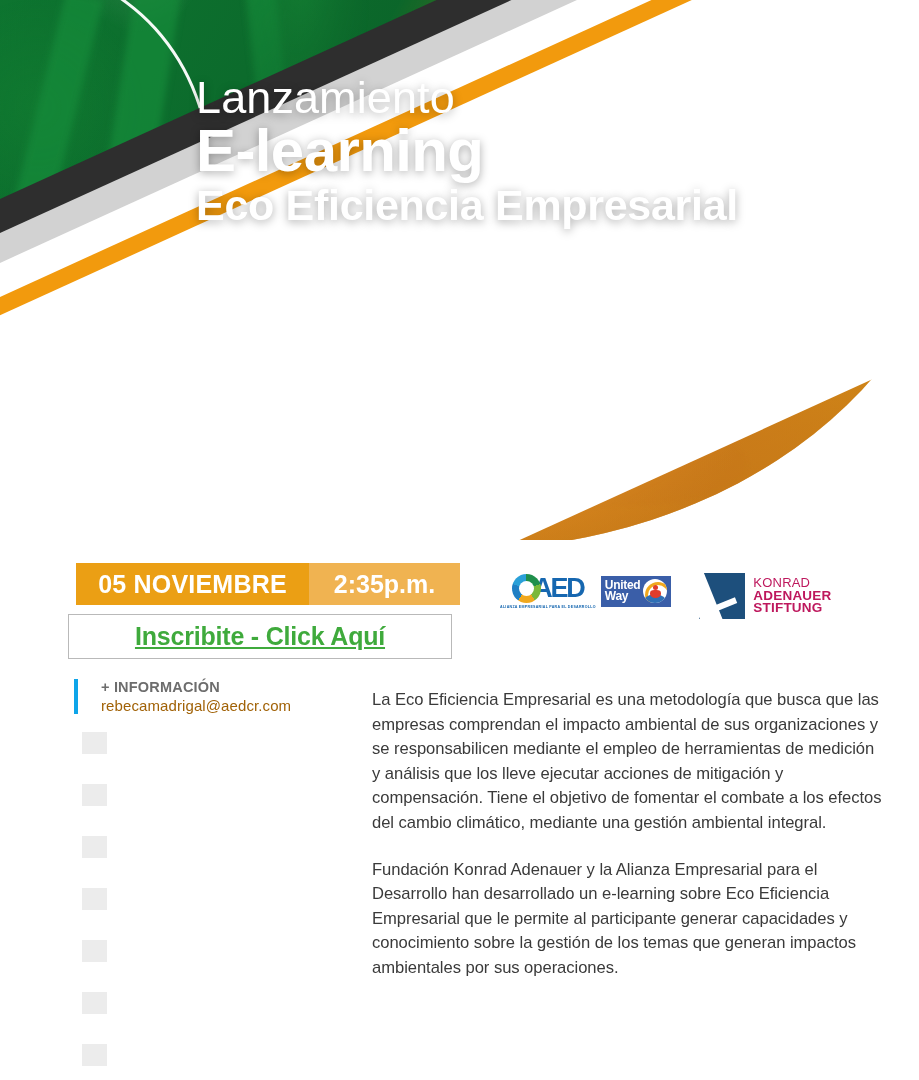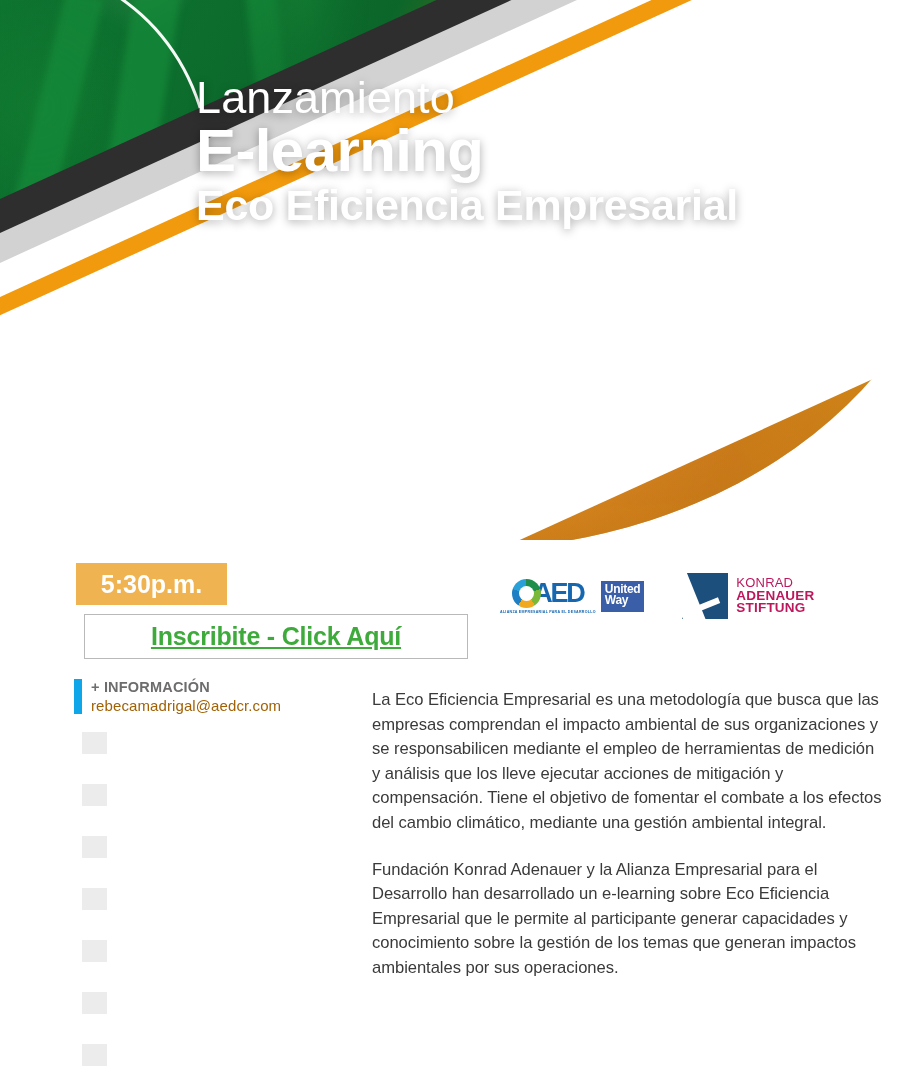--- a/index.html
+++ b/index.html
@@ -258,39 +258,39 @@
     color: #ffffff;
     font-size: 25px;
     font-weight: 700;
     display: flex; align-items: center; justify-content: center;
     width: 151px;
   }
 
   
   .cta {
     position: absolute;
-    left: 84px; top: 614px;
+    left: 68px; top: 614px;
     width: 384px; height: 45px;
     background: #ffffff;
     border: 1px solid #b9b9b9;
     color: #3faa3c;
     font-size: 25px;
     font-weight: 700;
     display: flex; align-items: center; justify-content: center;
     cursor: pointer;
     letter-spacing: -.2px;
   }
 
   
   .logos {
     position: absolute;
     left: 500px; top: 573px;
     display: flex;
-    align-items: center;
-    gap: 38px;
+    align-items: flex-start;
+    gap: 28px;
   }
   .logo-aed-wrap { display: flex; align-items: center; gap: 5px; }
 
   .aed-block { display: flex; flex-direction: column; align-items: center; }
   .aed-row { display: flex; align-items: center; gap: 1px; }
   .aed-swirl {
     width: 29px; height: 29px;
     border-radius: 50%;
     background:
       conic-gradient(#1f8f4b 0deg 72deg, #7ab83a 72deg 144deg,
@@ -313,21 +313,20 @@
     font-size: 3.6px; color: #1667b0; letter-spacing: .28px;
     margin-top: 1px; white-space: nowrap; font-weight: 700;
   }
 
   .uw {
     display: flex; align-items: center;
     background: #3a5ea8;
     padding: 3px 4px;
     gap: 3px;
     height: 31px;
-    flex-direction: column;
   }
   .uw-text {
     color: #ffffff; font-weight: 700; font-size: 12px;
     line-height: 11.5px; letter-spacing: -.3px;
     display: flex; flex-direction: column;
   }
   .uw-mark {
     width: 24px; height: 24px; border-radius: 50%;
     background: #ffffff;
     position: relative; overflow: hidden;
@@ -384,22 +383,22 @@
   }
   .kas-text { line-height: 12.5px; color: #be185d; }
   .kas-l1 { font-size: 13px; font-weight: 400; letter-spacing: .2px; }
   .kas-l2 { font-size: 13.5px; font-weight: 700; letter-spacing: .2px; }
   .kas-l3 { font-size: 13.5px; font-weight: 700; letter-spacing: .2px; }
 
   
   .info {
     position: absolute;
     left: 74px; top: 679px;
-    padding-left: 9px;
-    border-left: 8px solid #0ea5e9;
+    padding-left: 23px;
+    border-left: 4px solid #0ea5e9;
   }
   .info-title {
     font-size: 14.5px; font-weight: 700; color: #6d6d6d;
     letter-spacing: .2px;
   }
   .info-email {
     font-size: 15px; color: #a16207; margin-top: 2px;
     letter-spacing: .1px;
   }
 
@@ -475,21 +474,22 @@
     </div>
 
     <div class="headline">
       <div class="h-line1">Lanzamiento</div>
       <div class="h-line2">E-learning</div>
       <div class="h-line3">Eco Eficiencia Empresarial</div>
     </div>
   </div>
 
   <div class="datetime">
-    <div class="dt-time">5:30p.m.</div>
+    <div class="dt-date">05 NOVIEMBRE</div>
+    <div class="dt-time">2:35p.m.</div>
   </div>
 
   <a class="cta" href="#">Inscribite - Click Aquí</a>
 
   <div class="logos">
 
     <div class="logo-aed-wrap">
       <div class="aed-block">
         <div class="aed-row">
           <span class="aed-swirl"></span>

